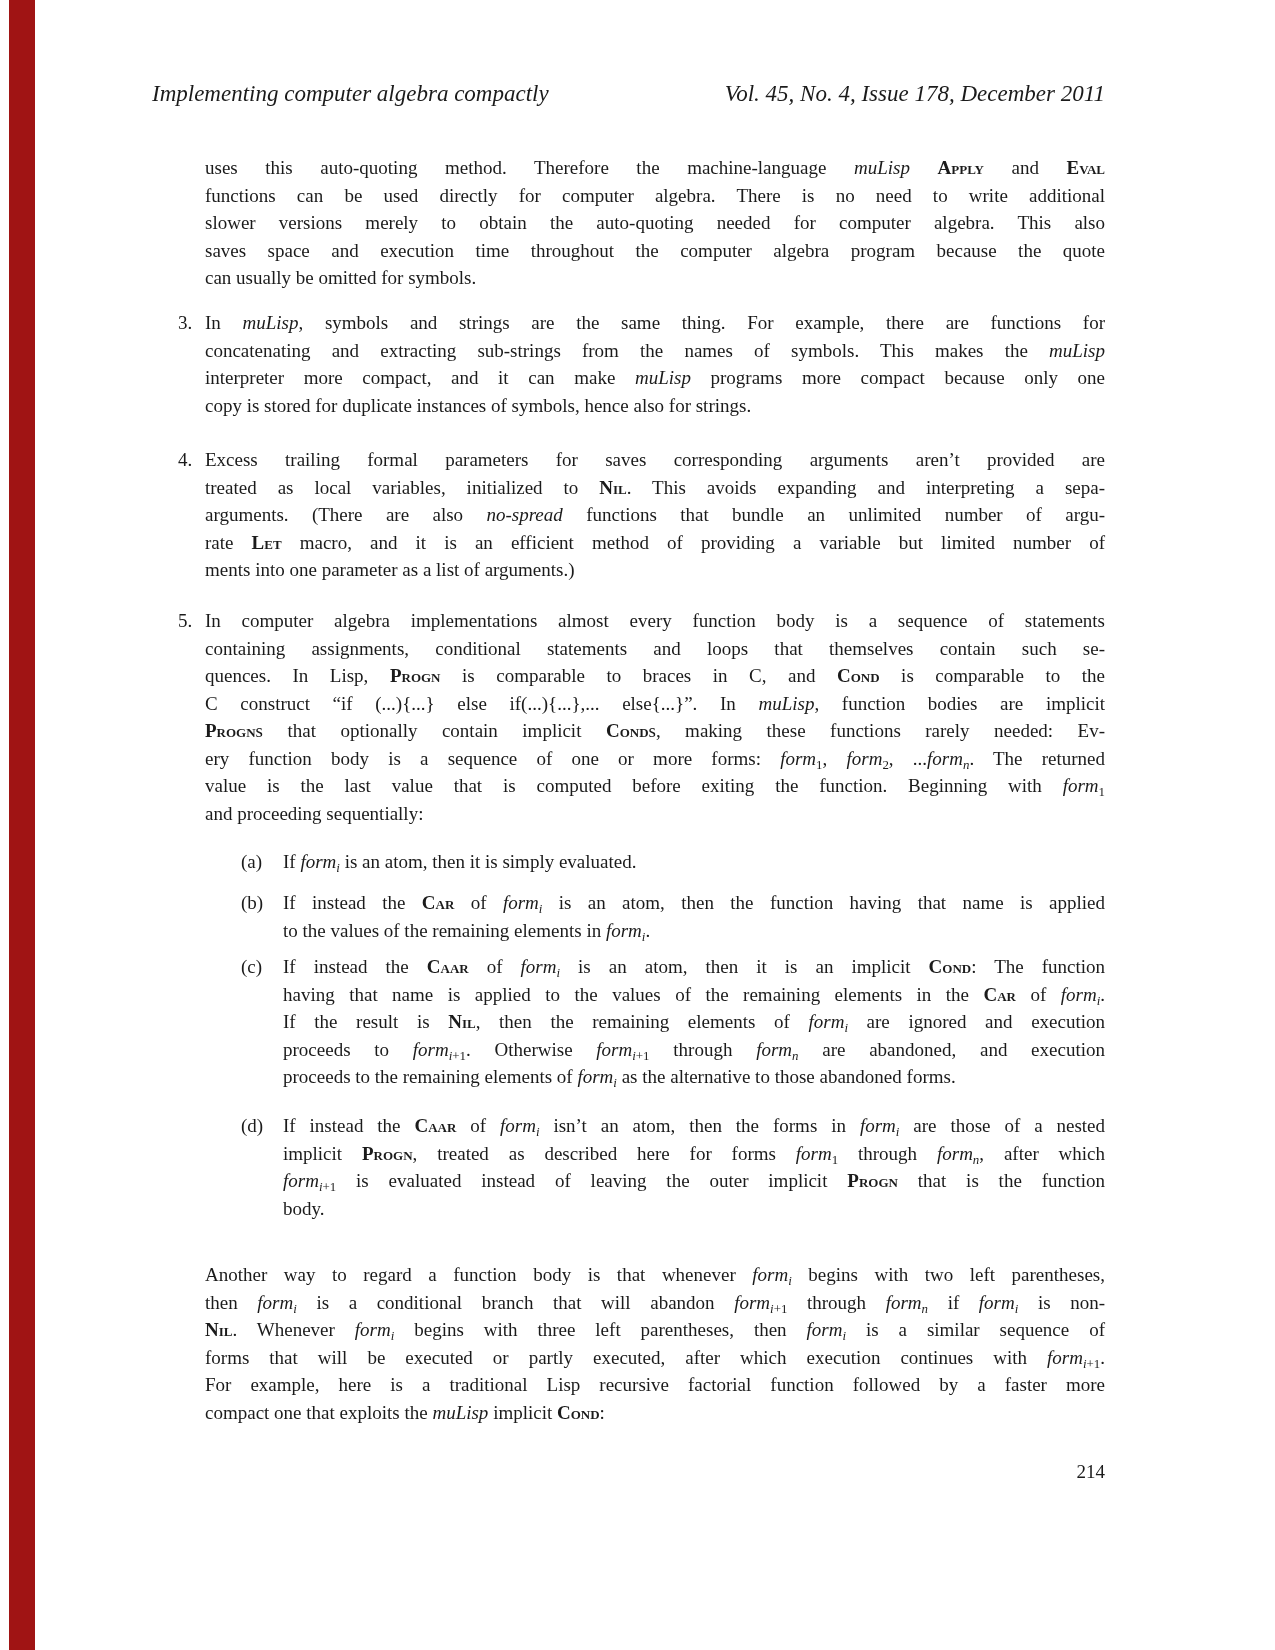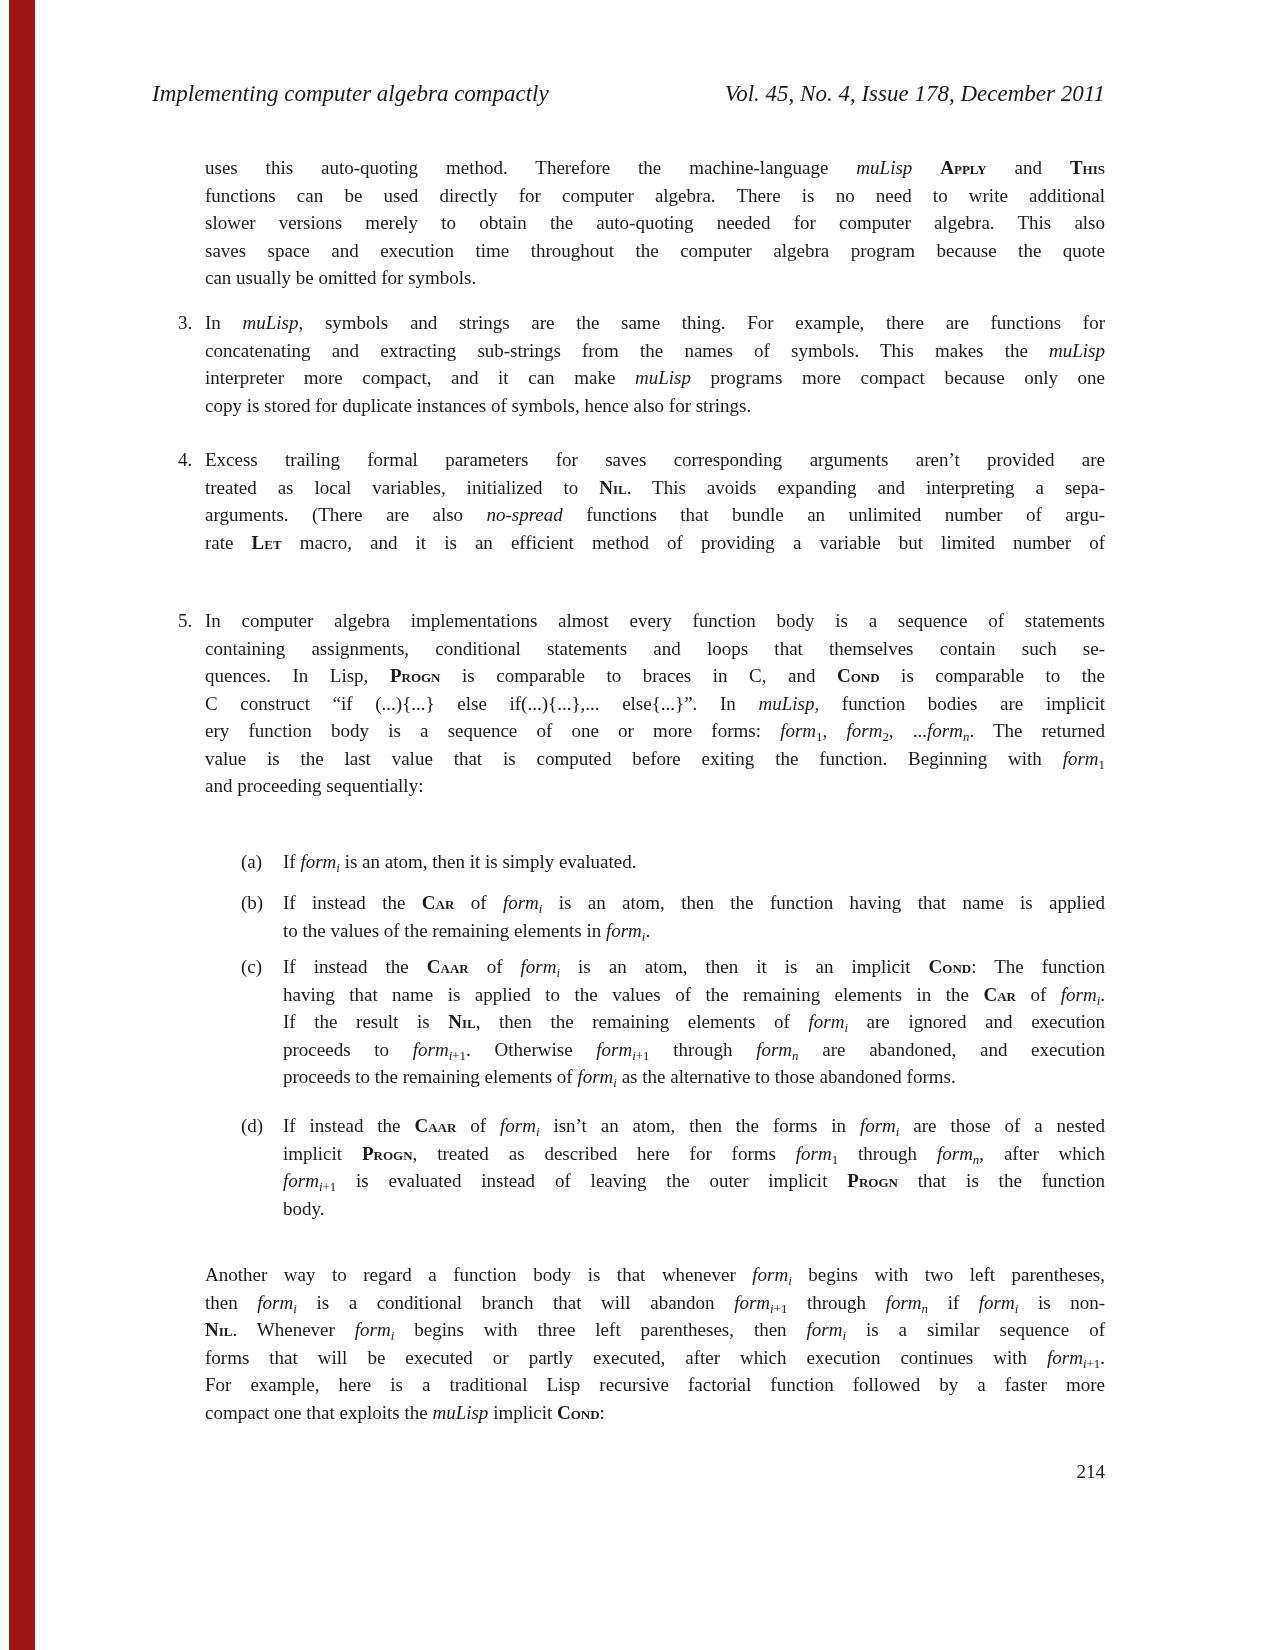--- a/index.html
+++ b/index.html
@@ -40,46 +40,48 @@
 
 <div class="stripe" style="background: rgb(160, 20, 20);"></div>
 
 <div class="header">
   <span>Implementing computer algebra compactly</span>
   <span>Vol. 45, No. 4, Issue 178, December 2011</span>
 </div>
 
 <div id="content">
     <div class="block para">
-      <div class="line">uses this auto-quoting method.  Therefore the machine-language <i>muLisp</i> <span class="sc">Apply</span> and <span class="sc">This</span></div>
+      <div class="line">uses this auto-quoting method.  Therefore the machine-language <i>muLisp</i> <span class="sc">Apply</span> and <span class="sc">Eval</span></div>
       <div class="line">functions can be used directly for computer algebra.  There is no need to write additional</div>
       <div class="line">slower versions merely to obtain the auto-quoting needed for computer algebra.  This also</div>
       <div class="line">saves space and execution time throughout the computer algebra program because the quote</div>
       <div class="line last">can usually be omitted for symbols.</div>
     </div>
     <div class="block num">
       <span class="label">3.</span>
       <div class="line">In <i>muLisp</i>, symbols and strings are the same thing.  For example, there are functions for</div>
       <div class="line">concatenating and extracting sub-strings from the names of symbols.  This makes the <i>muLisp</i></div>
       <div class="line">interpreter more compact, and it can make <i>muLisp</i> programs more compact because only one</div>
       <div class="line last">copy is stored for duplicate instances of symbols, hence also for strings.</div>
     </div>
     <div class="block num">
       <span class="label">4.</span>
       <div class="line">Excess trailing formal parameters for saves corresponding arguments aren’t provided are</div>
       <div class="line">treated as local variables, initialized to <span class="sc">Nil</span>.  This avoids expanding and interpreting a sepa-</div>
       <div class="line">arguments.  (There are also <i>no-spread</i> functions that bundle an unlimited number of argu-</div>
       <div class="line">rate <span class="sc">Let</span> macro, and it is an efficient method of providing a variable but limited number of</div>
+      <div class="line last">ments into one parameter as a list of arguments.)</div>
     </div>
     <div class="block num">
       <span class="label">5.</span>
       <div class="line">In computer algebra implementations almost every function body is a sequence of statements</div>
       <div class="line">containing assignments, conditional statements and loops that themselves contain such se-</div>
       <div class="line">quences.  In Lisp, <span class="sc">Progn</span> is comparable to braces in C, and <span class="sc">Cond</span> is comparable to the</div>
       <div class="line">C construct “if (...){...} else if(...){...},...  else{...}”.  In <i>muLisp</i>, function bodies are implicit</div>
+      <div class="line"><span class="sc">Progn</span>s that optionally contain implicit <span class="sc">Cond</span>s, making these functions rarely needed: Ev-</div>
       <div class="line">ery function body is a sequence of one or more forms: <i>form</i><sub>1</sub>, <i>form</i><sub>2</sub>, ...<i>form</i><sub><i>n</i></sub>.  The returned</div>
       <div class="line">value is the last value that is computed before exiting the function.  Beginning with <i>form</i><sub>1</sub></div>
       <div class="line last">and proceeding sequentially:</div>
     </div>
     <div class="block let">
       <span class="label">(a)</span>
       <div class="line last">If <i>form</i><sub><i>i</i></sub> is an atom, then it is simply evaluated.</div>
     </div>
     <div class="block let">
       <span class="label">(b)</span>

